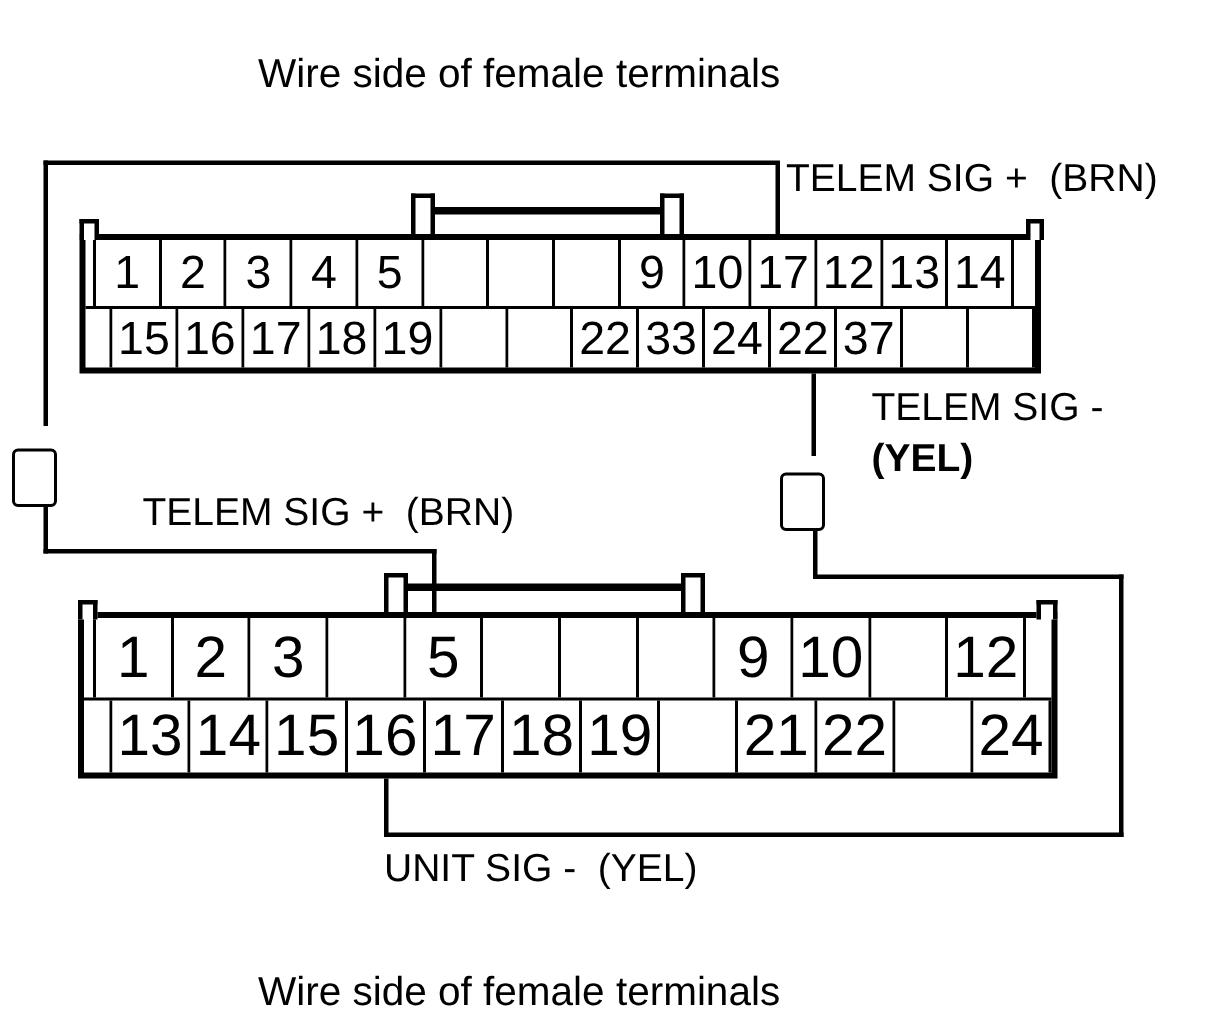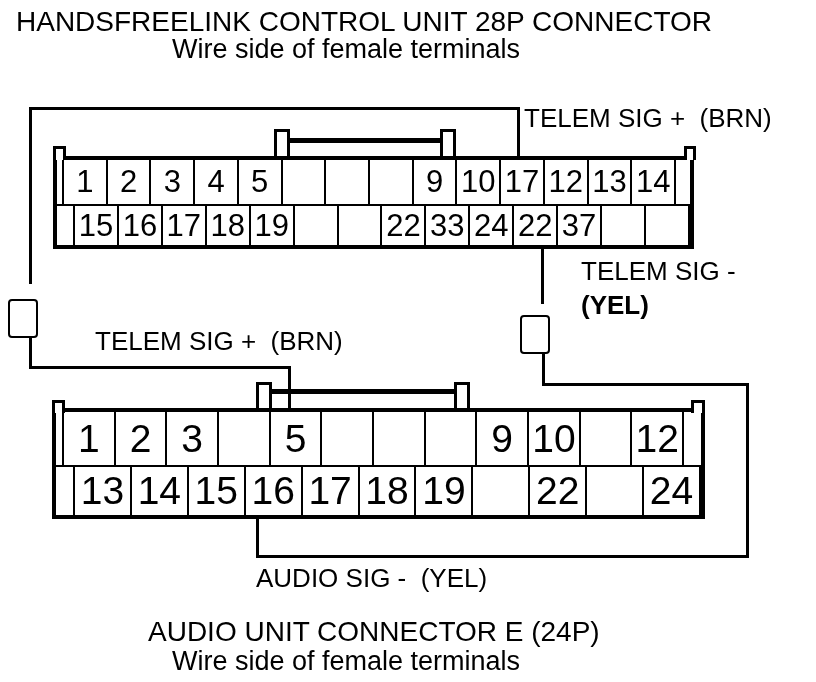--- a/index.html
+++ b/index.html
@@ -102,30 +102,28 @@
   #wm4 { left:746px; top:383px; width:3px;   height:175px; }
   #wm5 { left:256px; top:555px; width:493px; height:3px;   }
   #wm6 { left:256px; top:519px; width:3px;   height:38px;  }
   #sqR { left:520px; top:315px; }
 </style>
 </head>
 <body>
 
 <div id="canvas">
 
-  <div class="txt title" id="hdr-title">HANDSFREELINK CONTROL UNIT 28P CONNECTOR</div>
   <div class="txt subtitle" id="hdr-sub">Wire side of female terminals</div>
-  <div class="txt title" id="ftr-title">AUDIO UNIT CONNECTOR E (24P)</div>
   <div class="txt subtitle" id="ftr-sub">Wire side of female terminals</div>
 
   <div class="txt wlabel" id="lbl-plus-top">TELEM SIG +  (BRN)</div>
   <div class="txt wlabel" id="lbl-minus-r1">TELEM SIG -</div>
   <div class="txt wlabel" id="lbl-minus-r2">(YEL)</div>
   <div class="txt wlabel" id="lbl-plus-mid">TELEM SIG +  (BRN)</div>
-  <div class="txt wlabel" id="lbl-minus-bot">AUDIO SIG -  (YEL)</div>
+  <div class="txt wlabel" id="lbl-minus-bot">UNIT SIG -  (YEL)</div>
 
   <div class="wire" id="wp1"></div>
   <div class="wire" id="wp2"></div>
   <div class="wire" id="wp3"></div>
   <div class="wire" id="wp4"></div>
   <div class="wire" id="wp5"></div>
   <div class="wire" id="wp6"></div>
   <div class="jsquare" id="sqL"></div>
 
   <div class="wire" id="wm1"></div>
@@ -203,20 +201,21 @@
     <div class="prow" id="rowB2">
         <div class="spacer lead"></div>
         <div class="cell">13</div>
         <div class="cell">14</div>
         <div class="cell">15</div>
         <div class="cell">16</div>
         <div class="cell">17</div>
         <div class="cell">18</div>
         <div class="cell">19</div>
         <div class="cell slash"></div>
+        <div class="cell">21</div>
         <div class="cell">22</div>
         <div class="cell slash"></div>
         <div class="cell">24</div>
       </div>
     <div class="outline" id="outlineB"></div>
     <div class="lip" id="lipB1"></div>
     <div class="lip" id="lipB2"></div>
   </div>
 
 </div>

